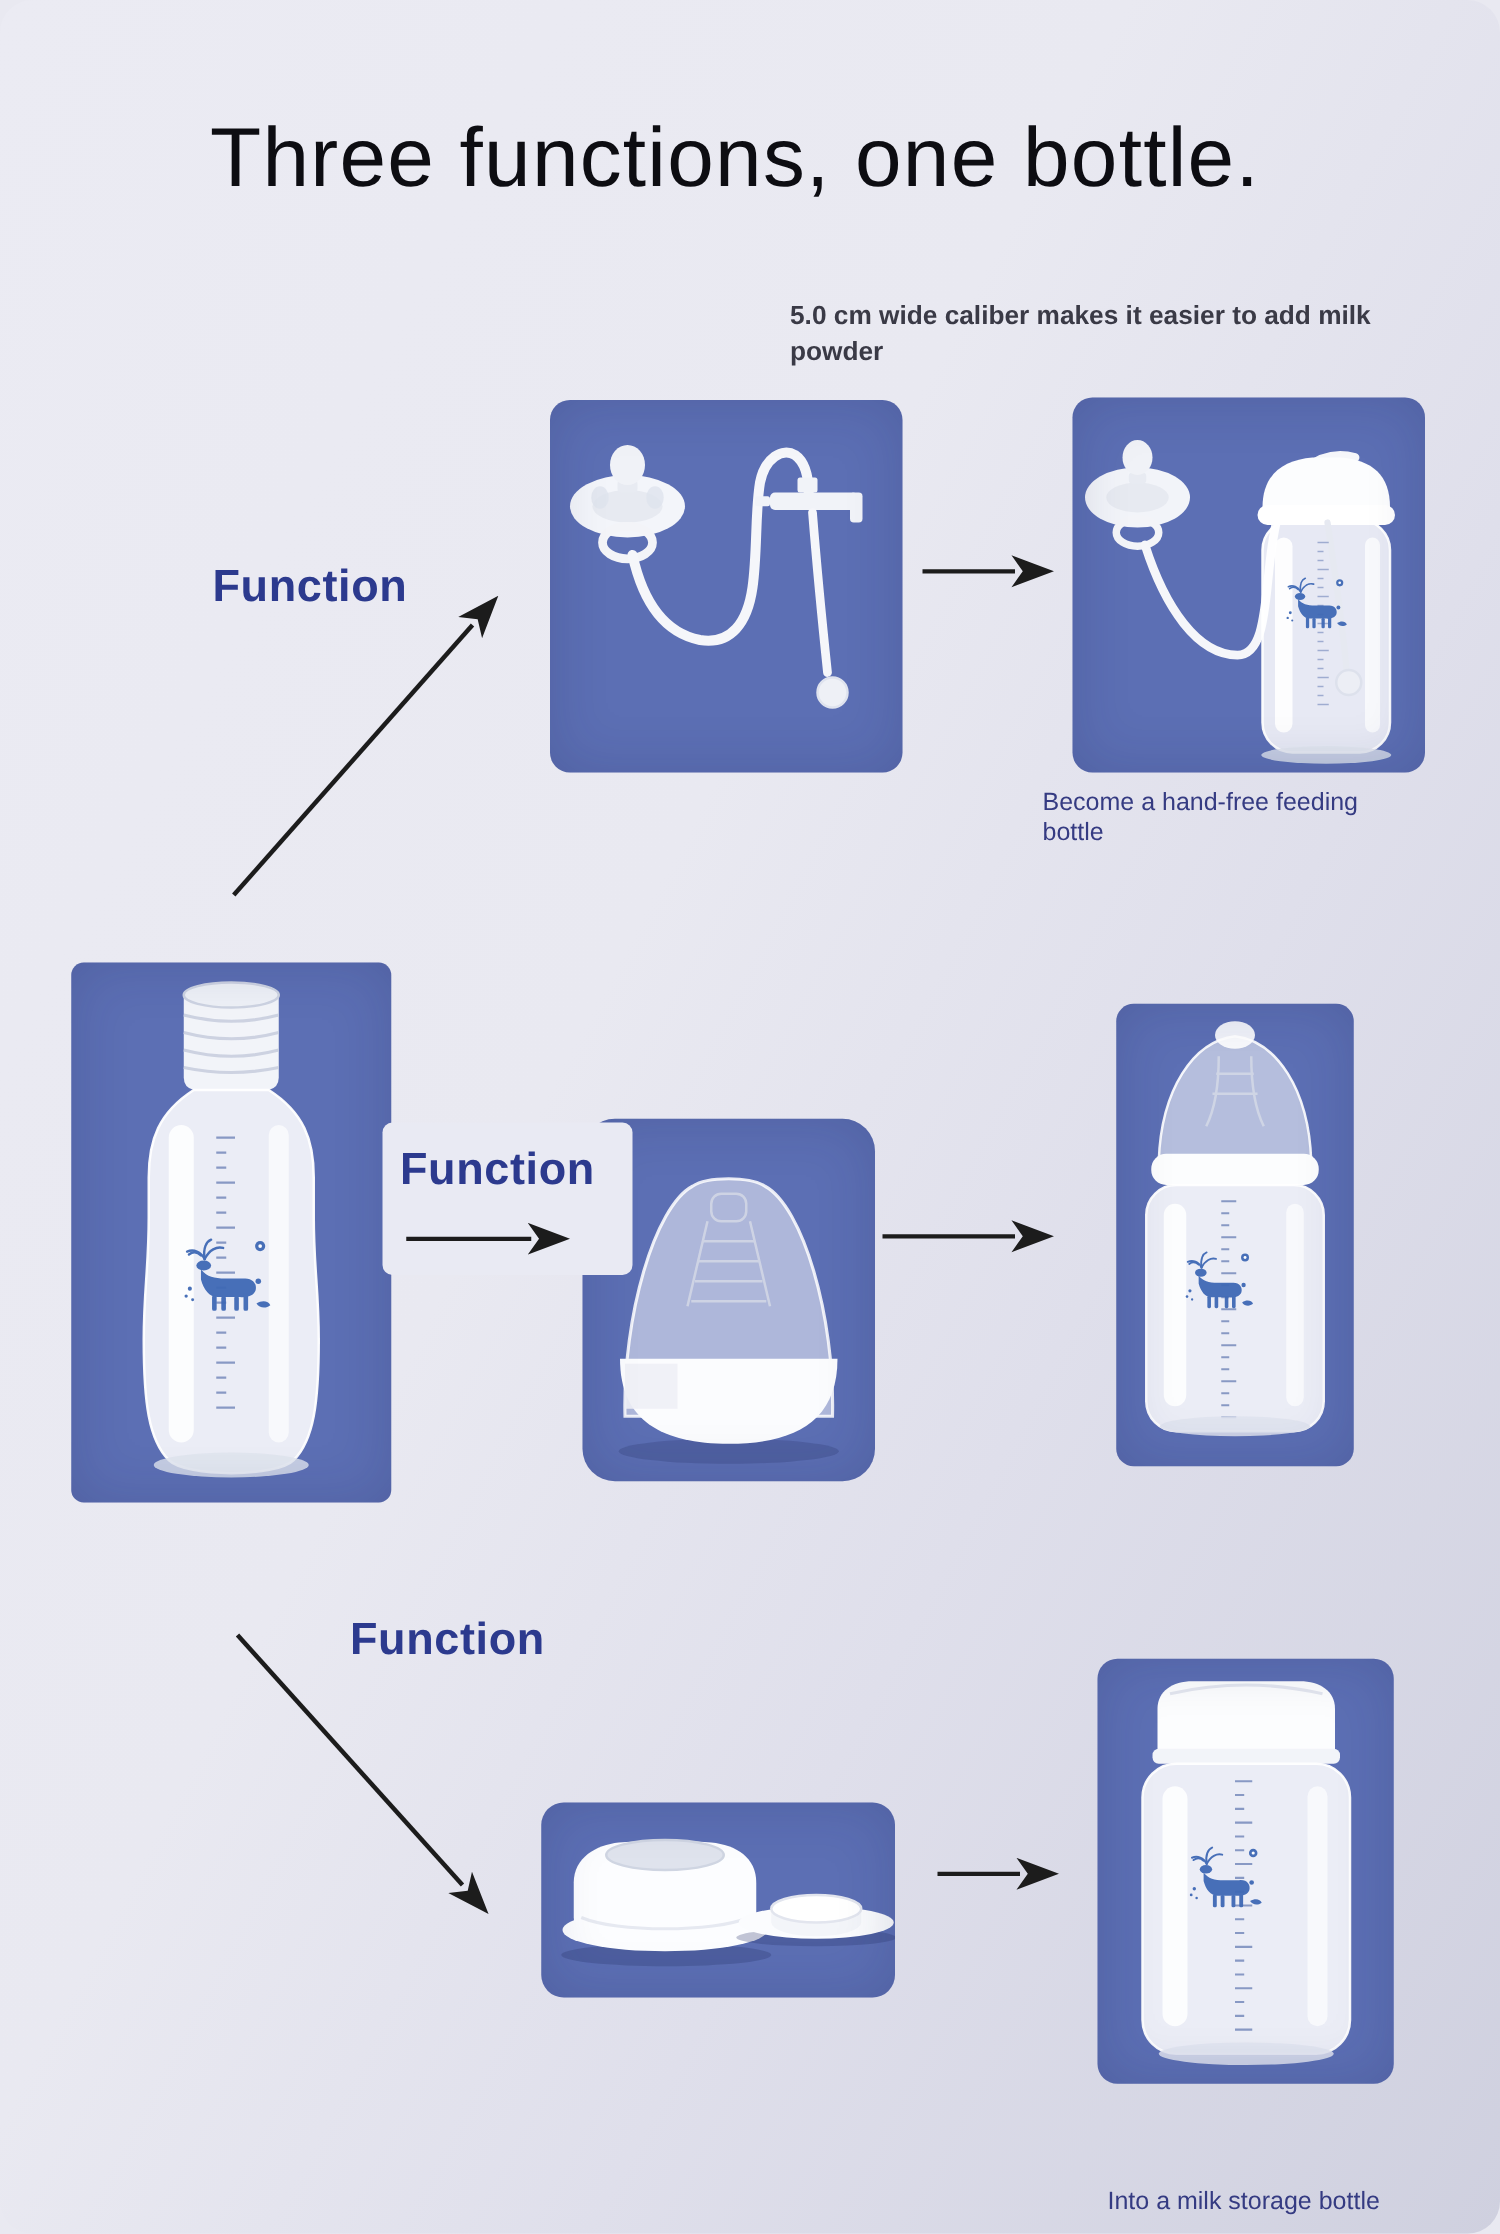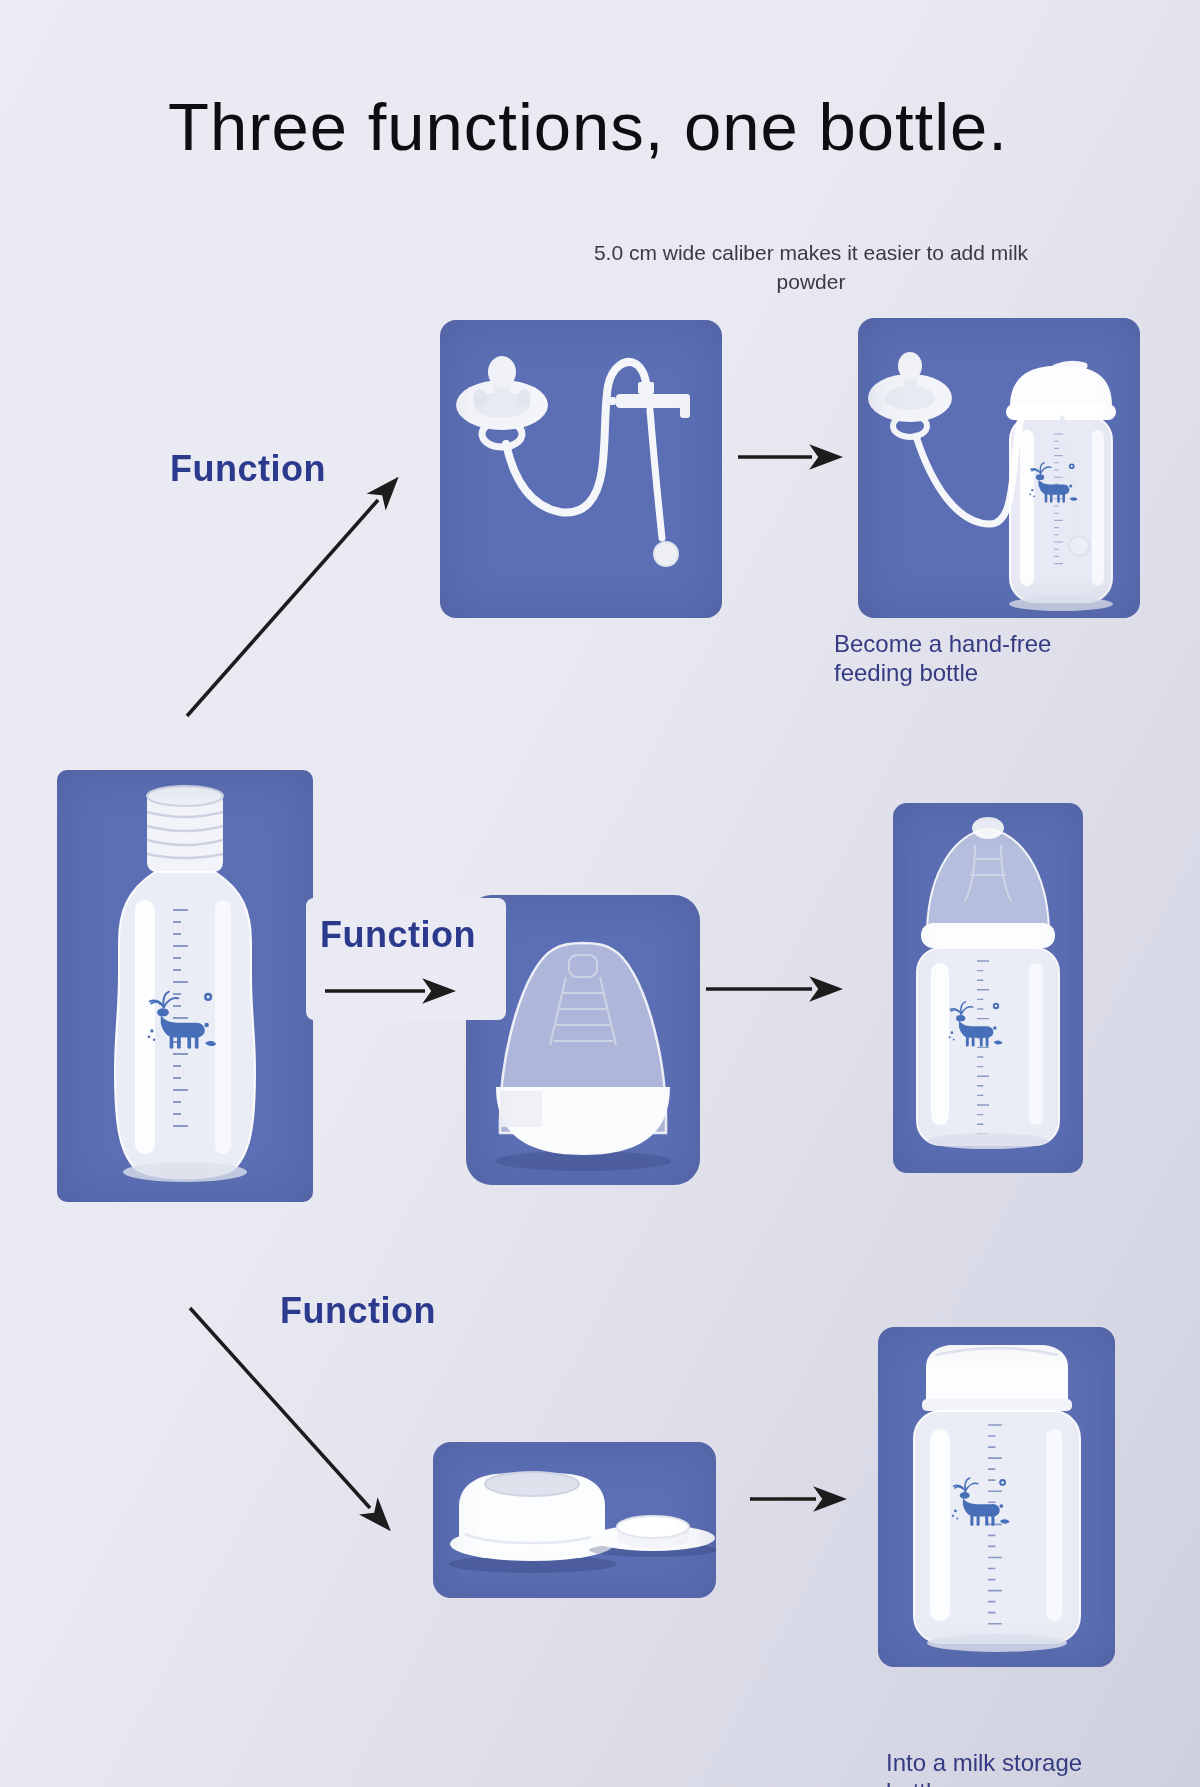--- a/index.html
+++ b/index.html
@@ -5,28 +5,29 @@
   :root{
     --panel-blue:#5c6fb4; --panel-blue-deep:#4d61a6; --art-blue:#3f69b5;
     --title-ink:#0d0d12; --subtitle-ink:#3a3a46; --label-navy:#2c3a8e;
     --caption-navy:#353b82; --arrow-ink:#1c1c1c; --bg-light:#ebebf3; --bg-dark:#cfd0df;
   }
   *{margin:0;padding:0;box-sizing:border-box;}
   body{font-family:"Liberation Sans","DejaVu Sans",sans-serif;background:#e9e9f1;}
   .canvas{
     position:relative;width:1200px;height:1787px;overflow:hidden;
     background:linear-gradient(118deg,var(--bg-light) 0%,#e9e9f1 42%,#dfdfeb 66%,var(--bg-dark) 100%);
+    border-radius:26px;
   }
   .page-title{
     position:absolute;left:168px;top:88px;width:1000px;
     font-size:67px;font-weight:400;letter-spacing:1px;color:var(--title-ink);line-height:1.15;
   }
   .page-subtitle{
-    position:absolute;left:571px;top:238px;width:480px;
-    font-size:21px;font-weight:400;color:var(--subtitle-ink);line-height:1.4;text-align:center;
+    position:absolute;left:632px;top:238px;width:480px;
+    font-size:21px;font-weight:700;color:var(--subtitle-ink);line-height:1.4;
   }
   .panel{
     position:absolute;background:var(--panel-blue);z-index:10;
   }
   .panel::after{
     content:"";position:absolute;inset:0;border-radius:inherit;pointer-events:none;
     box-shadow:inset 0 0 46px rgba(25,35,80,.18);
   }
   .panel svg{position:absolute;inset:0;}
   .p1{left:440px;top:320px;width:282px;height:298px;border-radius:16px;}
@@ -41,21 +42,21 @@
     letter-spacing:.5px;
   }
   .fn1{left:170px;top:448px;}
   .fn3{left:280px;top:1290px;}
   .fn2-box{
     position:absolute;left:306px;top:898px;width:200px;height:122px;z-index:20;
     background:#e9eaf3;border-radius:8px;
   }
   .fn2-box .fn-label{position:absolute;left:14px;top:16px;}
   .caption{
-    position:absolute;z-index:30;font-size:24px;font-weight:500;color:var(--caption-navy);line-height:1.2;
+    position:absolute;z-index:30;font-size:20px;font-weight:500;color:var(--caption-navy);line-height:1.2;
   }
   .cap1{left:834px;top:630px;width:285px;}
   .cap2{left:828px;top:1194px;width:305px;}
   .cap3{left:886px;top:1749px;width:245px;}
   .arrows{position:absolute;inset:0;z-index:50;pointer-events:none;}
   .defs-holder{position:absolute;width:0;height:0;overflow:hidden;}
 </style>
 </head>
 <body>
 

